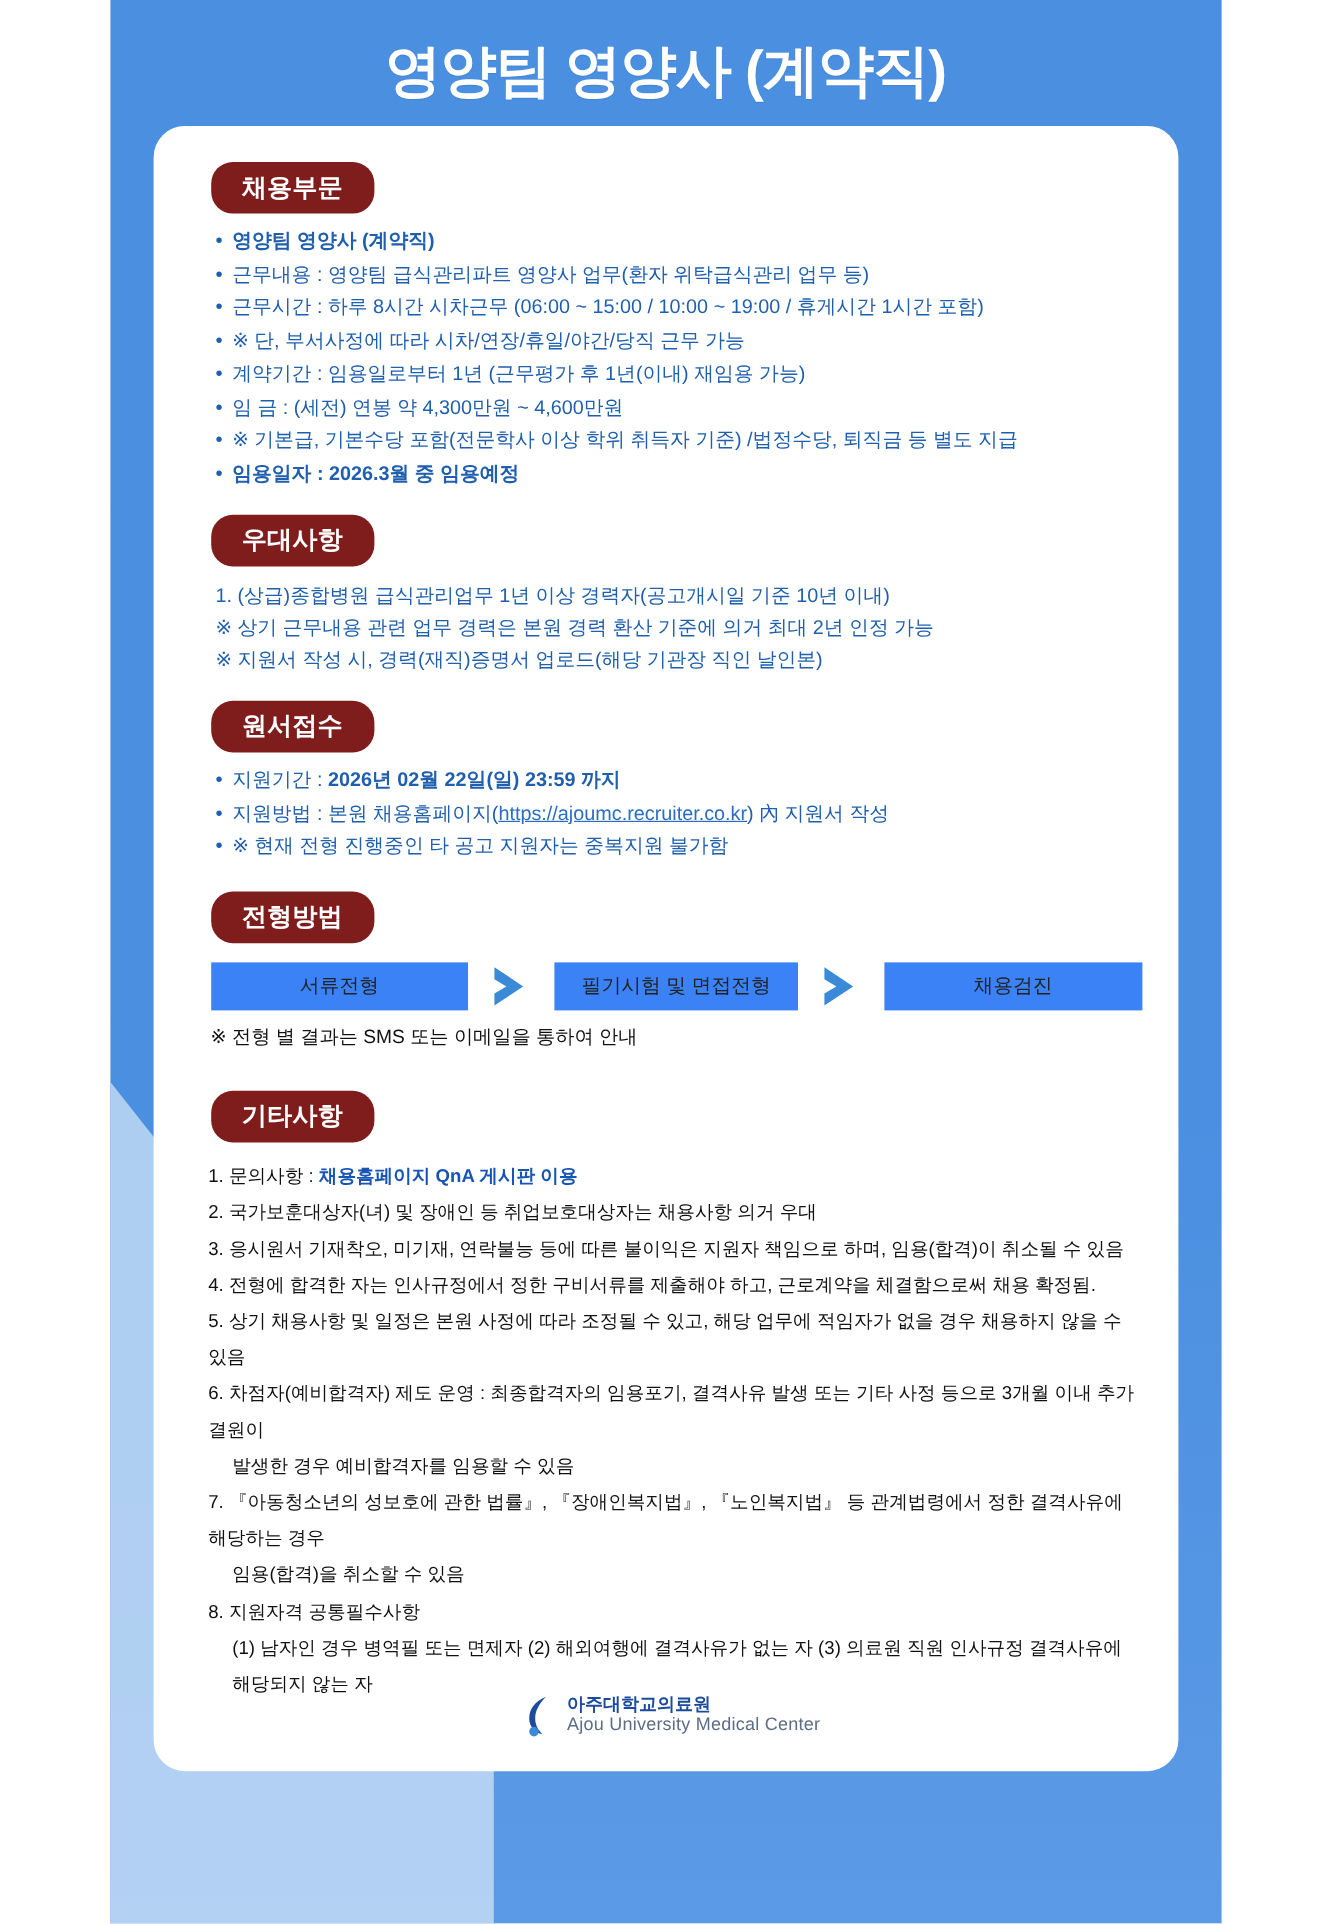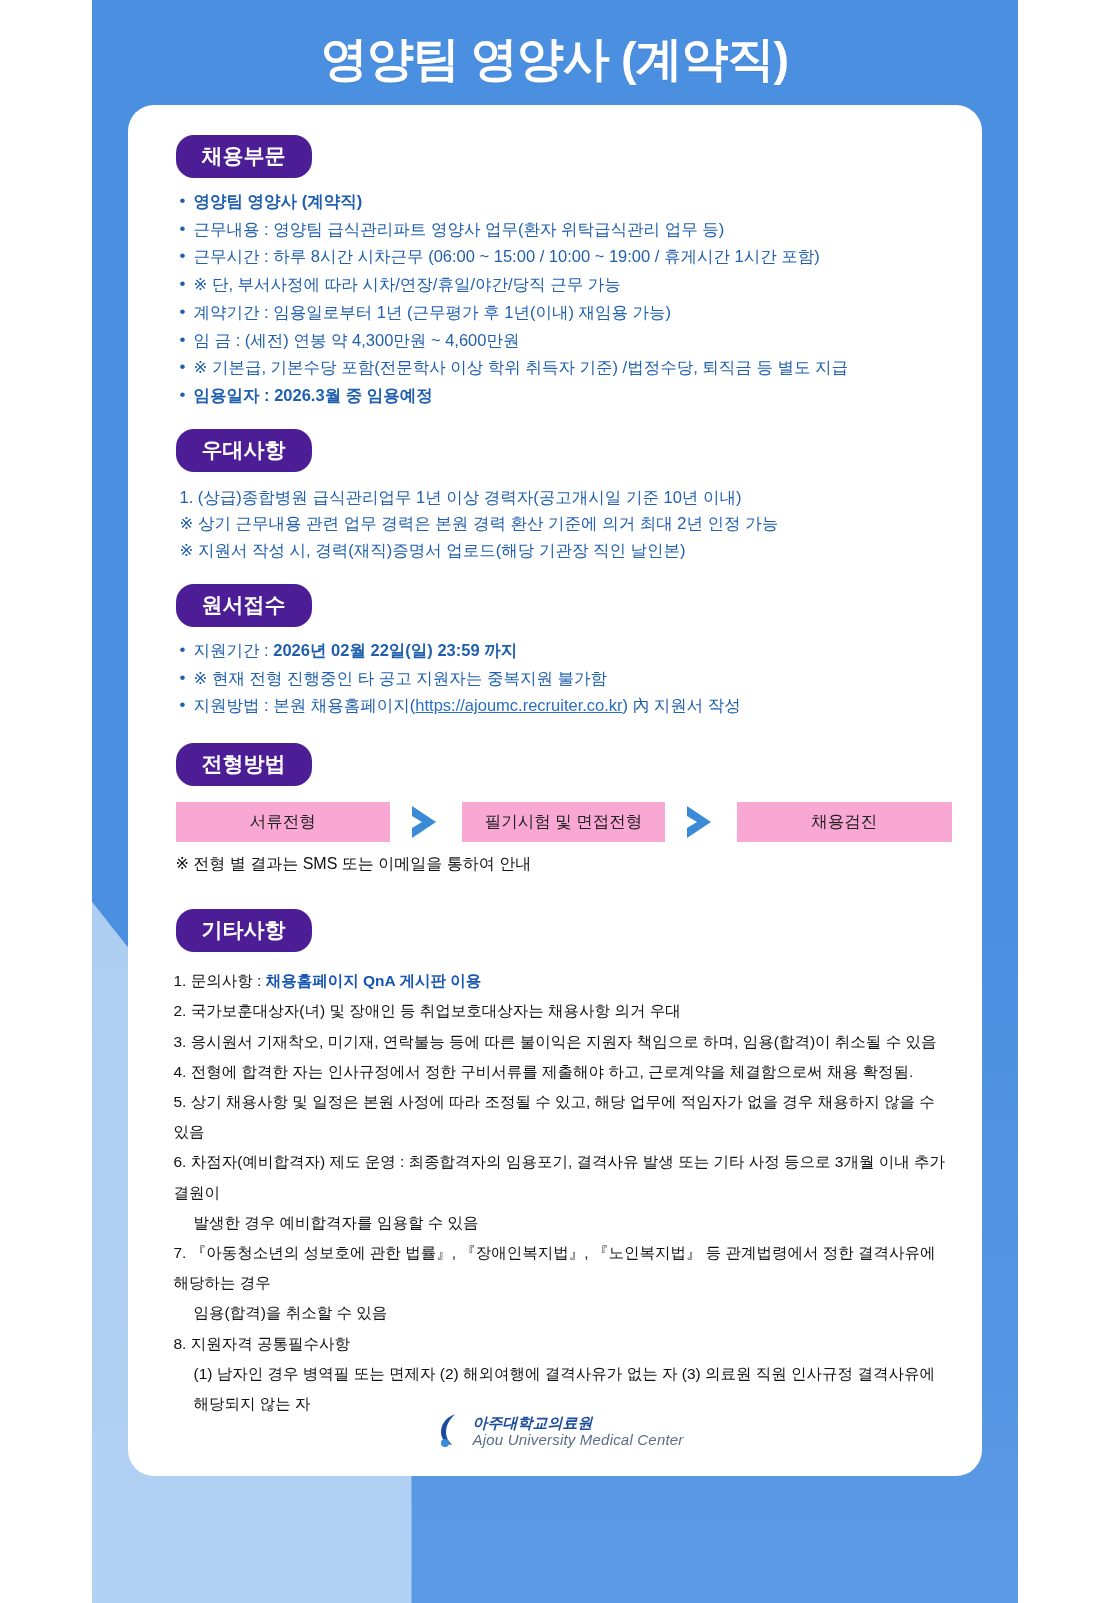--- a/index.html
+++ b/index.html
@@ -39,21 +39,21 @@
   .card {
     position: relative;
     margin: 0 36px;
     background: #ffffff;
     border-radius: 26px;
     padding: 26px 30px 30px 30px;
     height: 1371px;
   }
   .pill {
     display: inline-block;
-    background: #4c1d95;
+    background: #7f1d1d;
     color: #ffffff;
     font-size: 21px;
     font-weight: bold;
     border-radius: 18px;
     padding: 7px 26px 8px 26px;
     margin-left: 18px;
   }
   .sec { margin-top: 4px; }
   .body { color: #1f5fae; font-size: 16.5px; line-height: 1.62; }
   ul.bul { list-style: none; margin: 10px 0 0 0; padding: 0 0 0 22px; }
@@ -66,21 +66,21 @@
   .sub { padding-left: 28px; display: block; }
   b { font-weight: bold; }
   .link { color: #2a6ec4; text-decoration: underline; }
 
   
   .flow {
     display: flex; align-items: center; gap: 0;
     margin: 16px 0 0 18px;
   }
   .flow .box {
-    background: #f9a8d4;
+    background: #3b82f6;
     color: #222;
     font-size: 16.5px;
     text-align: center;
     padding: 9px 0;
     width: 246px;
   }
   .flow .box.mid { font-weight: normal; width: 232px; }
   .arrow {
     width: 46px; height: 40px; margin: 0 16px;
     display: flex; align-items: center; justify-content: center;
@@ -90,21 +90,21 @@
 
   
   .etc { margin: 14px 0 0 16px; color: #111; font-size: 15.5px; line-height: 1.95; }
   .etc .hl { color: #1755b5; font-weight: bold; }
   .etc .indent { display: block; padding-left: 20px; }
 
   
   .footer {
     position: absolute;
     left: 12px; right: 0; bottom: 28px;
-    display: flex; align-items: flex-end; justify-content: center; gap: 9px; font-style: italic;
+    display: flex; align-items: flex-start; justify-content: center; gap: 9px;
   }
   .footer .mark { width: 26px; height: 36px; }
   .footer .txt { line-height: 1.15; }
   .footer .t1 { color: #1b4b9c; font-size: 15px; font-weight: bold; }
   .footer .t2 { color: #5c6d86; font-size: 15px; letter-spacing: .2px; }
 </style>
 </head>
 <body>
 
 <div id="poster">
@@ -141,25 +141,25 @@
         <div>※ 지원서 작성 시, 경력(재직)증명서 업로드(해당 기관장 직인 날인본)</div>
       </div>
     </div>
 
     <div class="sec" style="margin-top:20px">
       <div class="pill">원서접수</div>
       <ul class="bul body">
         <li>
           <span>지원기간 : </span><b>2026년 02월 22일(일) 23:59 까지</b>
         </li>
+        <li>
+          <span>지원방법 : 본원 채용홈페이지(</span><a class="link" href="#">https://ajoumc.recruiter.co.kr</a><span>) 內 지원서 작성</span>
+        </li>
         <li style="list-style:none">
           <span class="sub" style="padding-left:0">※ 현재 전형 진행중인 타 공고 지원자는 중복지원 불가함</span>
-        </li>
-        <li>
-          <span>지원방법 : 본원 채용홈페이지(</span><a class="link" href="#">https://ajoumc.recruiter.co.kr</a><span>) 內 지원서 작성</span>
         </li>
       </ul>
     </div>
 
     <div class="sec" style="margin-top:24px">
       <div class="pill">전형방법</div>
       <div class="flow">
         <div class="box">서류전형</div>
         <div class="arrow">
           <svg width="40" height="40" viewBox="0 0 40 40">

